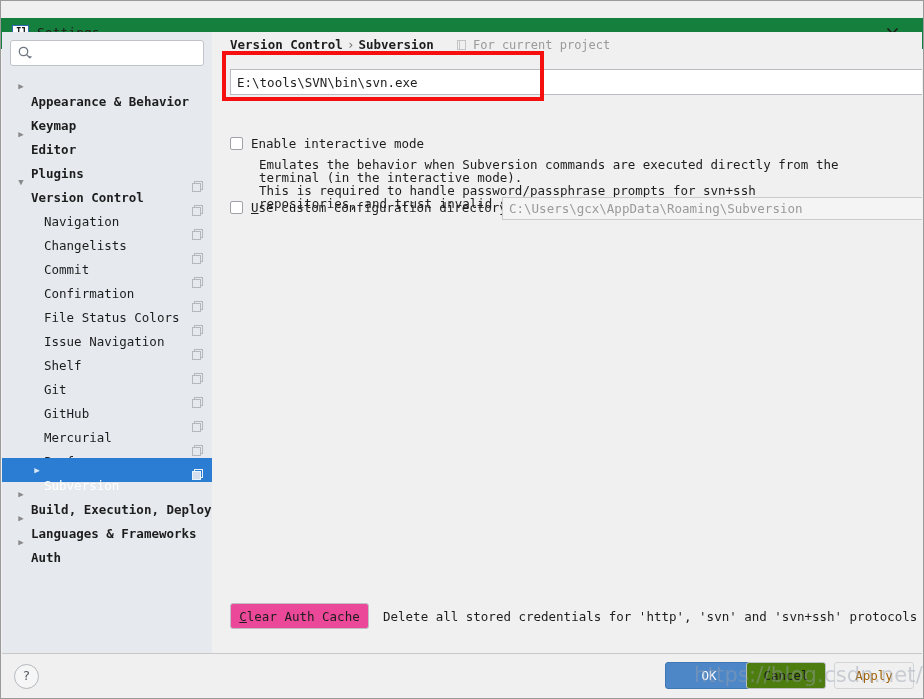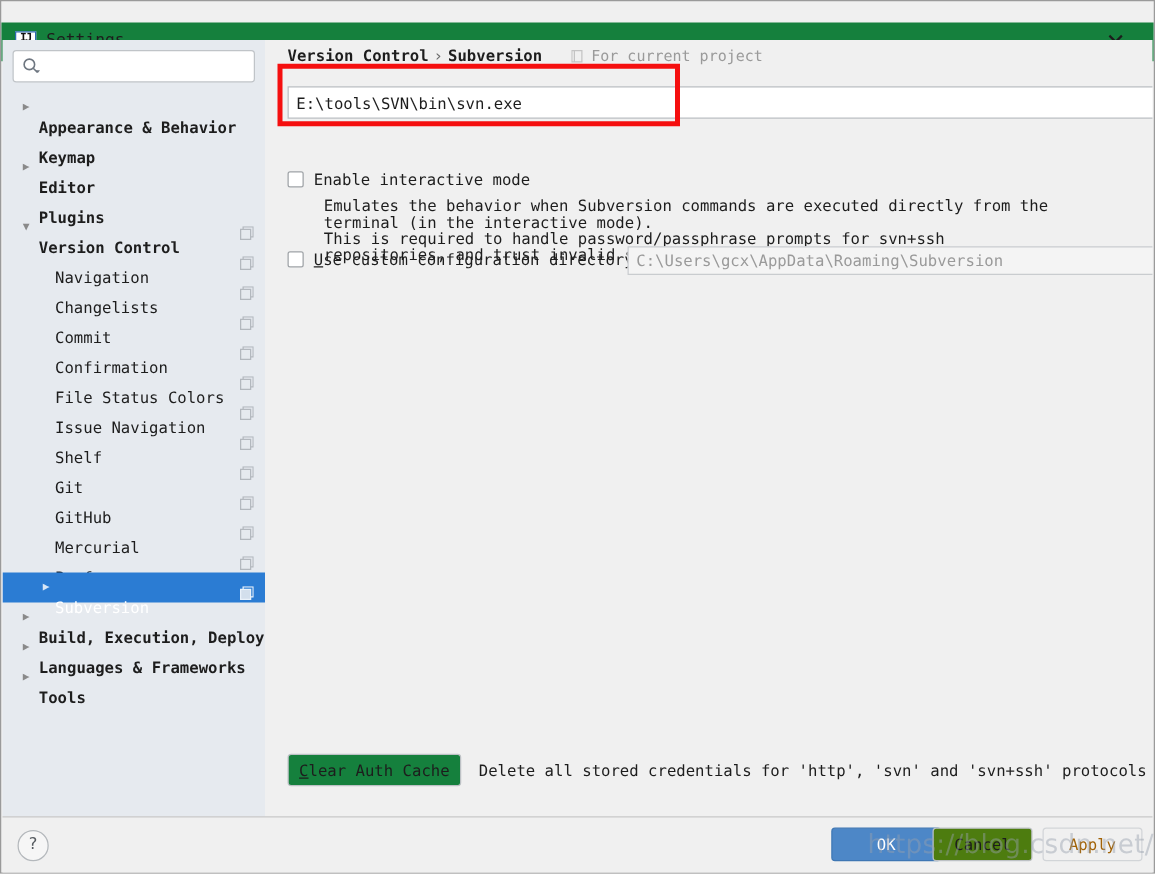--- a/index.html
+++ b/index.html
@@ -257,21 +257,21 @@
     color: #9a9a9a;
     outline: none;
   }
 
   
   #clear-cache-btn {
     position: absolute;
     left: 18px; top: 571px;
     width: 139px; height: 26px;
     box-sizing: border-box;
-    background: #15803d;
+    background: #ec4899;
     border: 1px solid #bdc1c5;
     border-radius: 3px;
     font-family: "DejaVu Sans Mono", "Liberation Mono", monospace;
     font-size: 12.5px;
     color: #1d1d1d;
     cursor: pointer;
     padding: 0;
   }
   #clear-cache-desc {
     position: absolute;
@@ -498,21 +498,21 @@
         <div class="tree-item bold">
           <span class="tw">▶</span>
           <span class="lbl">Build, Execution, Deployment</span>
         </div>
         <div class="tree-item bold">
           <span class="tw">▶</span>
           <span class="lbl">Languages &amp; Frameworks</span>
         </div>
         <div class="tree-item bold">
           <span class="tw">▶</span>
-          <span class="lbl">Tools</span>
+          <span class="lbl">Auth</span>
         </div>
       </div>
   </div>
 
   <div id="content">
 
     <div id="breadcrumb">
       <span>Version Control</span><span class="sep">›</span><span>Subversion</span>
     </div>
 

